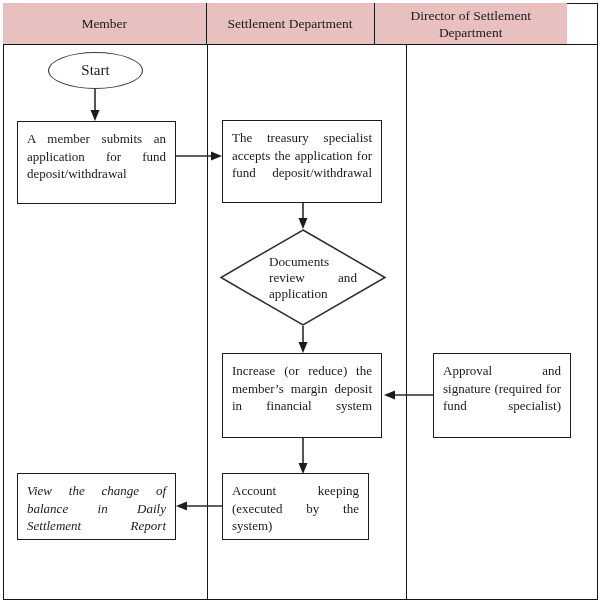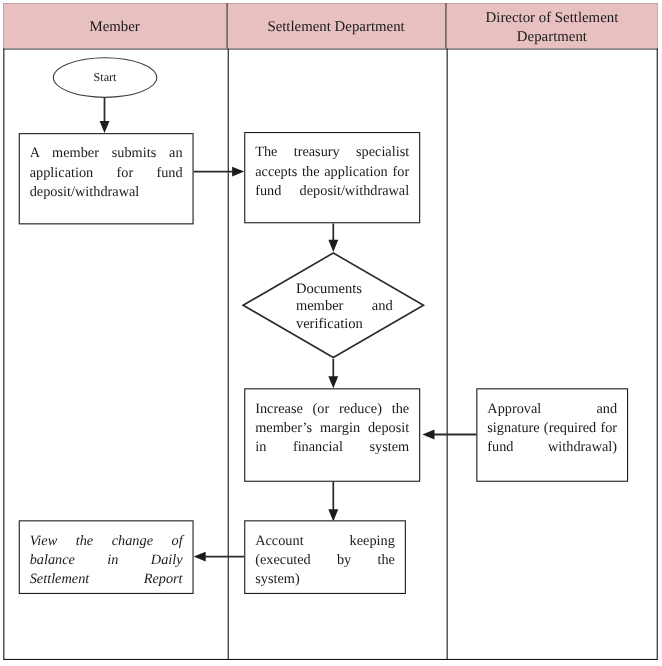--- a/index.html
+++ b/index.html
@@ -53,21 +53,21 @@
     align-items: center;
     justify-content: center;
     text-align: center;
     font-size: 13.5px;
     line-height: 17px;
     padding: 0 6px;
     border-right: 1.5px solid #161616;
   }
   .header-cell:last-child { border-right: none; }
   .hc-1 { width: 203.5px; }
-  .hc-2 { width: 199px; }
+  .hc-2 { width: 168px; }
   .hc-3 { width: 192.5px; }
 
   
   .node {
     position: absolute;
     box-sizing: border-box;
     background: #ffffff;
   }
   .proc {
     border: 1.5px solid #1c1c1c;
@@ -78,21 +78,21 @@
     text-align-last: justify;
     hyphens: none;
   }
 
   .terminator {
     border: 1.3px solid #3a3a3a;
     border-radius: 50%;
     display: flex;
     align-items: center;
     justify-content: center;
-    font-size: 11px;
+    font-size: 15px;
     text-align: center;
     font-family: Liberation Serif, serif;
   }
 
   .decision {
     display: flex;
     align-items: center;
     justify-content: center;
   }
   .decision svg {
@@ -185,29 +185,29 @@
   </div>
 
   <div class="node proc" style="left:222px; top:120px; width:160px; height:83px;">
     <span>The treasury specialist accepts the application for fund deposit/withdrawal</span>
   </div>
 
   <div class="node decision" style="left:220px; top:229px; width:166px; height:97px;">
     <svg width="166" height="97" viewBox="0 0 166 97">
       <polygon points="83,1 165,48.5 83,96 1,48.5" fill="#ffffff" stroke="#2b2b2b" stroke-width="1.5"></polygon>
     </svg>
-    <div class="decision-label">Documents member and verification</div>
+    <div class="decision-label">Documents review and application</div>
   </div>
 
   <div class="node proc" style="left:222px; top:353px; width:160px; height:85px;">
     <span>Increase (or reduce) the member’s margin deposit in financial system</span>
   </div>
 
   <div class="node proc" style="left:433px; top:353px; width:138px; height:85px;">
-    <span>Approval and signature (required for fund withdrawal)</span>
+    <span>Approval and signature (required for fund specialist)</span>
   </div>
 
   <div class="node proc" style="left:222px; top:473px; width:147px; height:67px;">
     <span>Account keeping (executed by the system)</span>
   </div>
 
   <div class="node proc" style="left:17px; top:473px; width:159px; height:67px;font-style:italic;">
     <span>View the change of balance in Daily Settlement Report</span>
   </div>
 

